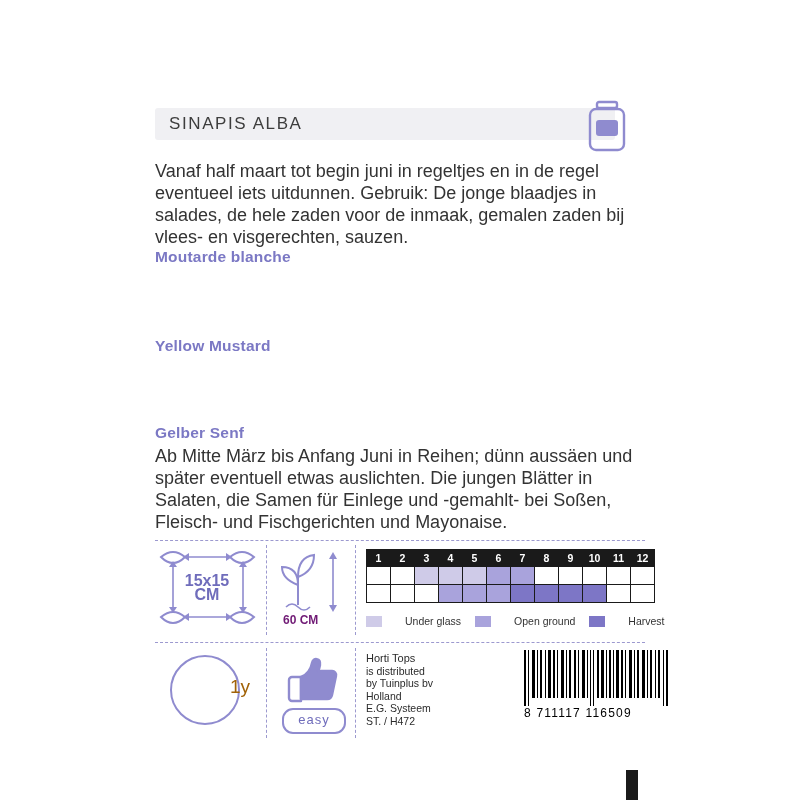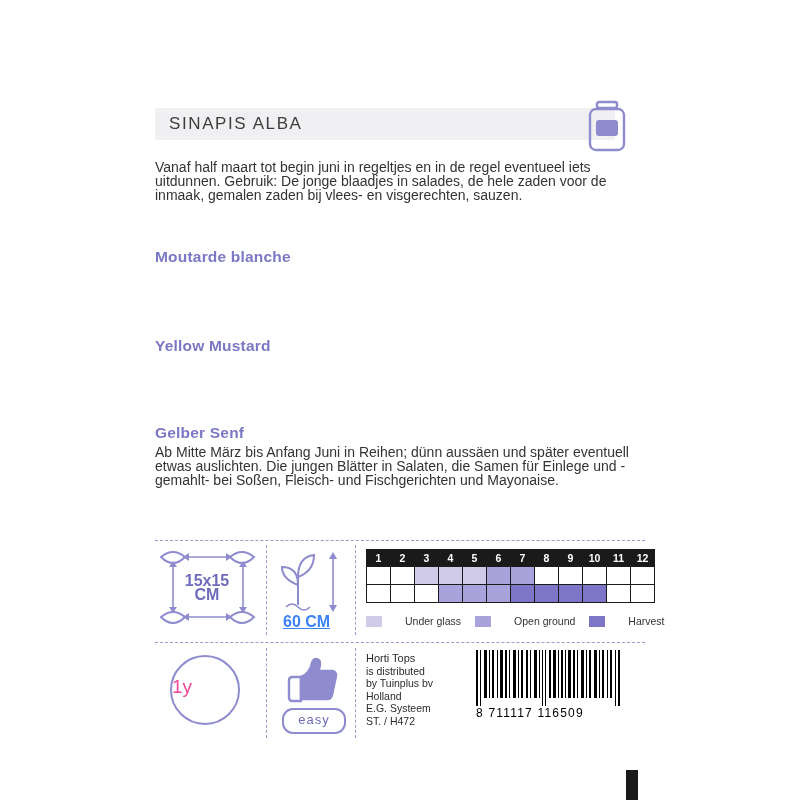--- a/index.html
+++ b/index.html
@@ -30,22 +30,22 @@
   .block{position:absolute;left:155px;width:500px;}
   .block h2{
     margin:0 0 3px 0;
     font-size:15.5px;
     font-weight:bold;
     color:#7b78c4;
     letter-spacing:.2px;
   }
   .block p{
     margin:0;
-    font-size:14px;
-    line-height:14px;
+    font-size:18px;
+    line-height:22px;
     color:#333333;
   }
 
   
   .divider-v{
     position:absolute;width:1px;
     border-left:1px dashed #9c99cf;
   }
   .divider-h{
     position:absolute;height:1px;
@@ -53,21 +53,21 @@
   }
 
   .spacing-panel{position:absolute;left:155px;top:545px;width:105px;height:90px;}
   .spacing-label{
     position:absolute;left:178px;top:574px;width:58px;text-align:center;
     font-size:16px;font-weight:bold;color:#6f6cbb;line-height:14px;
   }
   .depth-panel{position:absolute;left:278px;top:545px;width:70px;height:90px;}
   .depth-label{
     position:absolute;left:283px;top:613px;
-    font-size:16px;font-weight:bold;color:#3b82f6;text-decoration:underline;
+    font-size:12px;font-weight:bold;color:#701a75;
   }
 
   
   .calendar{position:absolute;left:366px;top:549px;}
   table.cal{border-collapse:collapse;}
   table.cal td{
     width:23px;height:17px;
     border:1px solid #1a1a1a;
     text-align:center;
     font-size:10.5px;
@@ -82,39 +82,39 @@
   .legend{position:absolute;left:366px;top:615px;display:flex;gap:14px;align-items:center;}
   .legend .item{display:flex;align-items:center;gap:23px;font-size:10.5px;color:#333;}
   .legend .sw{width:16px;height:11px;display:inline-block;}
 
   
   .year-circle{
     position:absolute;left:170px;top:655px;width:66px;height:66px;
     border:2.5px solid #8f8bcf;border-radius:50%;
   }
   .year-circle span{
-    position:absolute;left:0;top:19px;width:66px;text-align:left;
-    font-size:19px;color:#ec4899;
+    position:absolute;left:0;top:19px;width:66px;text-align:right;
+    font-size:19px;color:#a16207;padding-left:12px;
   }
   .thumb{position:absolute;left:285px;top:655px;width:56px;height:52px;}
   .easy-pill{
     position:absolute;left:282px;top:708px;width:60px;height:22px;
     border:2px solid #8f8bcf;border-radius:11px;
   }
   .easy-pill span{
     display:block;text-align:center;line-height:20px;
     font-size:13px;color:#6f6cbb;letter-spacing:1px;
   }
 
   
   .dist{position:absolute;left:366px;top:652px;font-size:10.5px;line-height:12.5px;color:#2b2b2b;}
   .dist .b{font-weight:normal;font-size:11px;}
 
   
-  .barcode{position:absolute;left:476px;top:650px;width:145px;height:62px;}
+  .barcode{position:absolute;left:524px;top:650px;width:145px;height:62px;}
   .barcode .bars{position:absolute;left:0;top:0;height:56px;width:145px;}
   .barcode .num{
     position:absolute;left:0;top:56px;width:145px;
     font-family:"Liberation Sans", sans-serif;
     font-size:12px;letter-spacing:1.2px;color:#000;
   }
   .corner{position:absolute;left:626px;top:770px;width:12px;height:30px;background:#1a1a1a;}
 </style>
 </head>
 <body>

